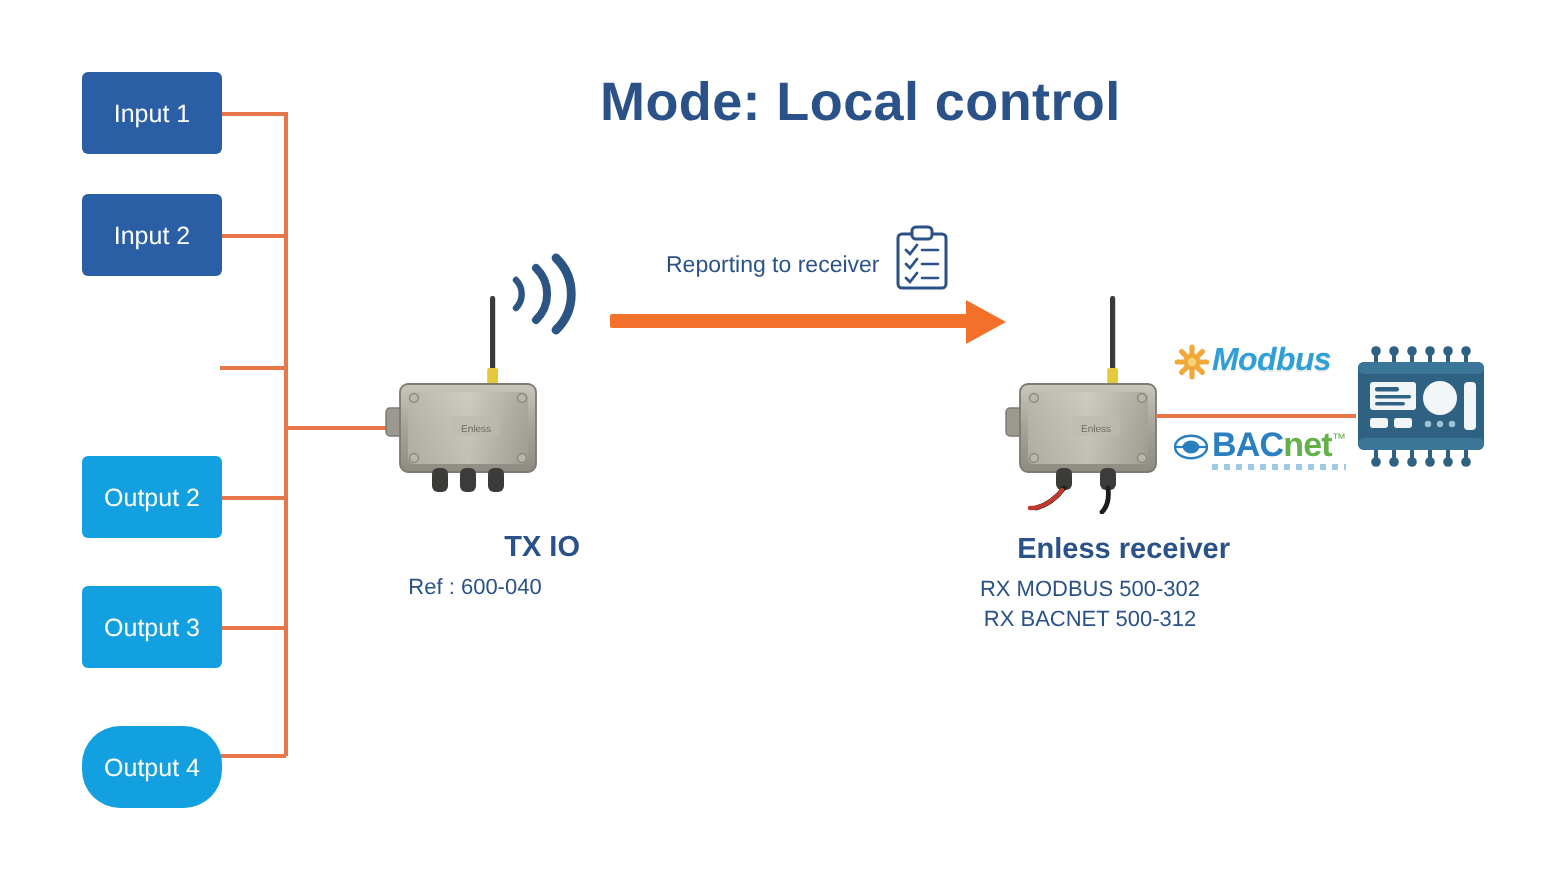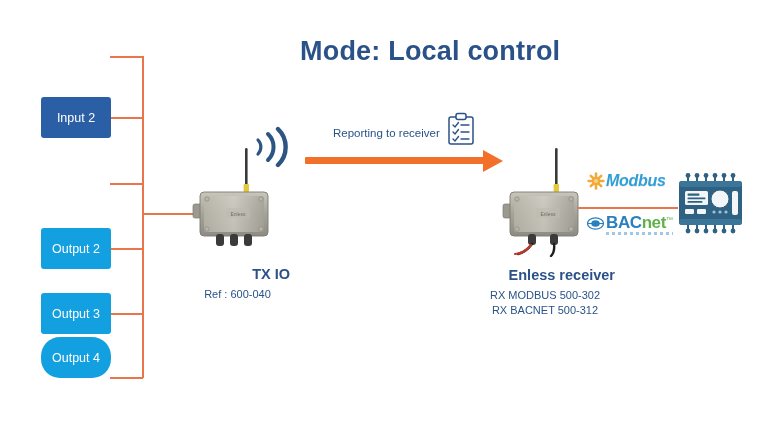--- a/index.html
+++ b/index.html
@@ -103,30 +103,33 @@
 
   <div class="wire wire-h" style="left:110px; top:56px;  width:33px;"></div>
   <div class="wire wire-h" style="left:110px; top:117px; width:33px;"></div>
   <div class="wire wire-h" style="left:110px; top:183px; width:33px;"></div>
   <div class="wire wire-h" style="left:110px; top:248px; width:33px;"></div>
   <div class="wire wire-h" style="left:110px; top:313px; width:33px;"></div>
   <div class="wire wire-h" style="left:110px; top:377px; width:33px;"></div>
 
   <div class="wire wire-h" style="left:142px; top:213px; width:58px;"></div>
 
+  <div class="io-box io-input" style="top:36px;">
+    <span>Input 1</span>
+  </div>
   <div class="io-box io-input" style="top:97px;">
     <span>Input 2</span>
   </div>
   <div class="io-box io-output" style="top:228px;">
     <span>Output 2</span>
   </div>
   <div class="io-box io-output" style="top:293px;align-items:center;">
     <span>Output 3</span>
   </div>
-  <div class="io-box io-output" style="top:337px;border-radius:19px;">
+  <div class="io-box io-output" style="top:363px;border-radius:19px;">
     <span>Output 4</span>
   </div>
 
   <div class="device" style="left:190px; top:142px;">
     <svg width="95" height="105" viewBox="0 0 95 105">
       <defs>
         <linearGradient id="encl1" x1="0" y1="0" x2="0" y2="1">
           <stop offset="0%" stop-color="#c9c7bd"></stop>
           <stop offset="45%" stop-color="#a8a69b"></stop>
           <stop offset="100%" stop-color="#8e8c82"></stop>

